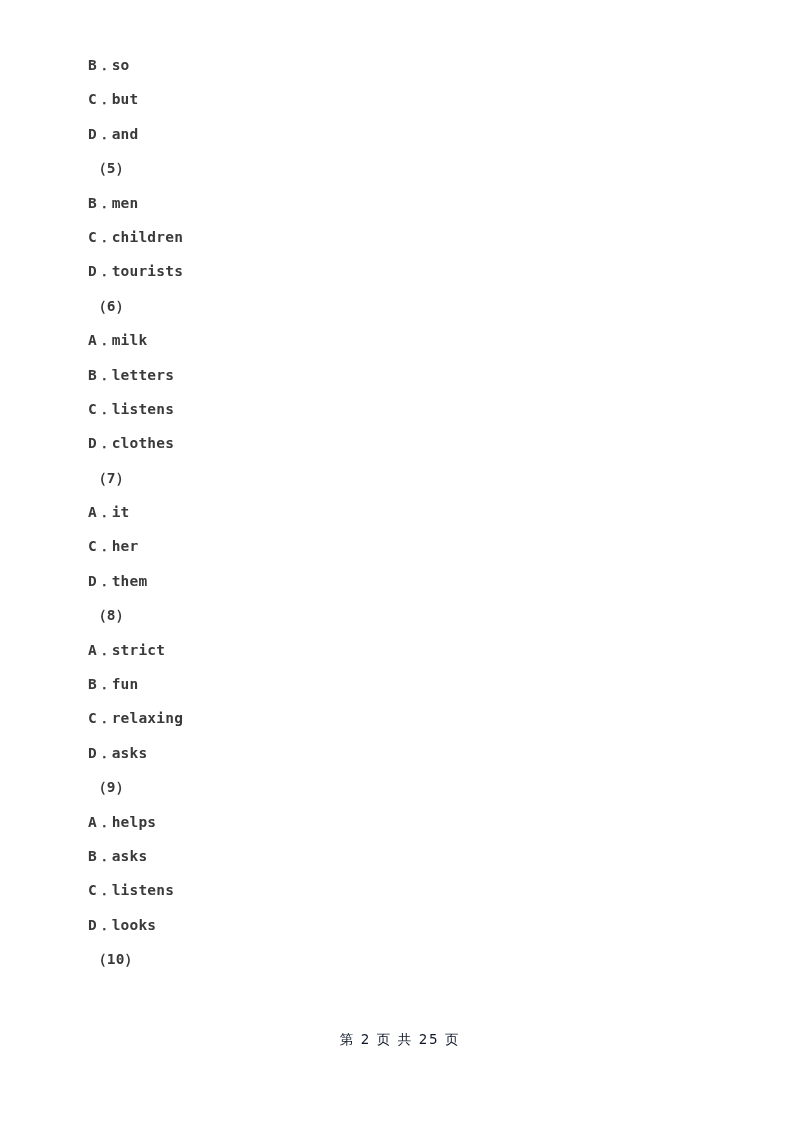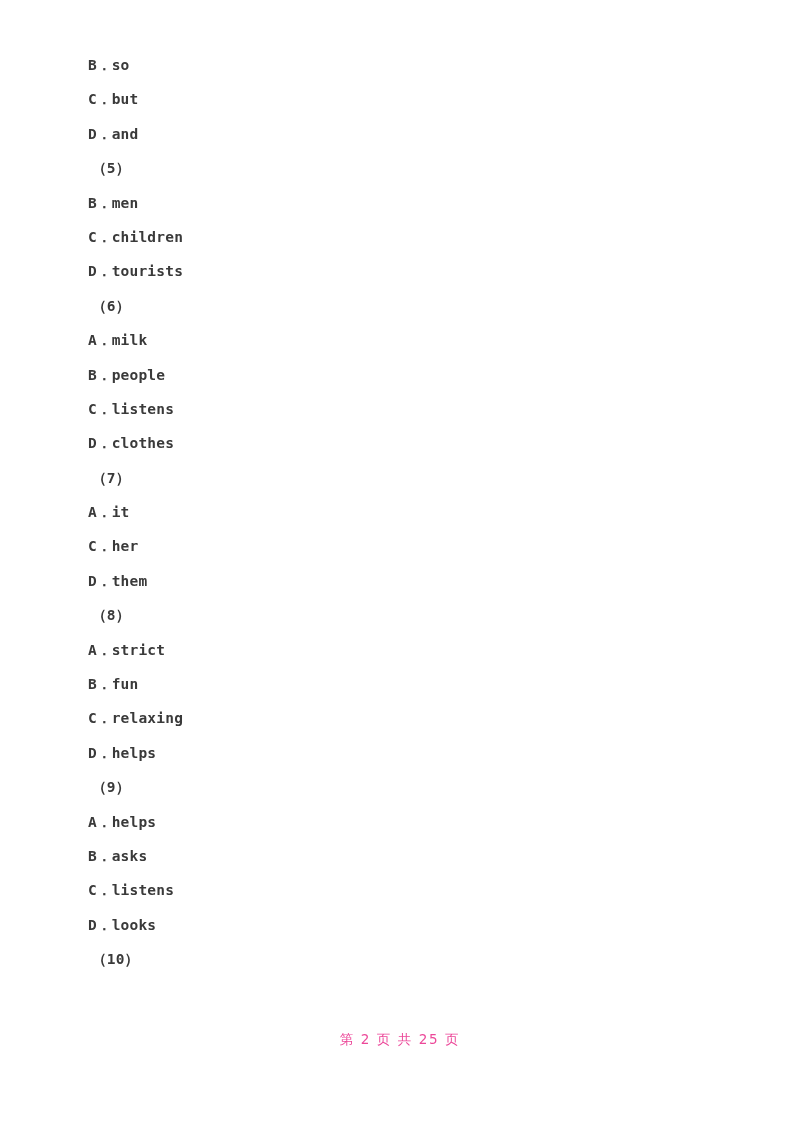--- a/index.html
+++ b/index.html
@@ -38,52 +38,52 @@
     font-size: 14.5px;
   }
   .footer {
     position: absolute;
     left: 0;
     right: 0;
     top: 1031px;
     text-align: center;
     font-family: "DejaVu Sans", "Liberation Sans", sans-serif;
     font-size: 13.5px;
-    color: #ec4899;
+    color: #0f172a;
     letter-spacing: 1.6px;
     white-space: pre;
   }
 </style>
 </head>
 <body>
 
 <div class="page">
 
   <div class="content">
       <div class="line option">B．so</div>
       <div class="line option">C．but</div>
       <div class="line option">D．and</div>
       <div class="line qnum">（5）</div>
       <div class="line option">B．men</div>
       <div class="line option">C．children</div>
       <div class="line option">D．tourists</div>
       <div class="line qnum">（6）</div>
       <div class="line option">A．milk</div>
-      <div class="line option">B．people</div>
+      <div class="line option">B．letters</div>
       <div class="line option">C．listens</div>
       <div class="line option">D．clothes</div>
       <div class="line qnum">（7）</div>
       <div class="line option">A．it</div>
       <div class="line option">C．her</div>
       <div class="line option">D．them</div>
       <div class="line qnum">（8）</div>
       <div class="line option">A．strict</div>
       <div class="line option">B．fun</div>
       <div class="line option">C．relaxing</div>
-      <div class="line option">D．helps</div>
+      <div class="line option">D．asks</div>
       <div class="line qnum">（9）</div>
       <div class="line option">A．helps</div>
       <div class="line option">B．asks</div>
       <div class="line option">C．listens</div>
       <div class="line option">D．looks</div>
       <div class="line qnum">（10）</div>
     </div>
 
   <div class="footer">第 2 页 共 25 页</div>
 

